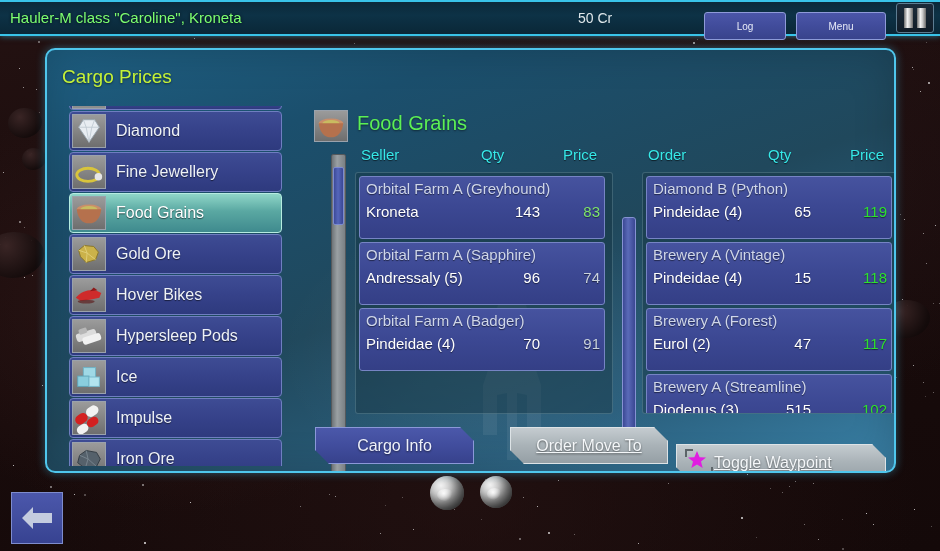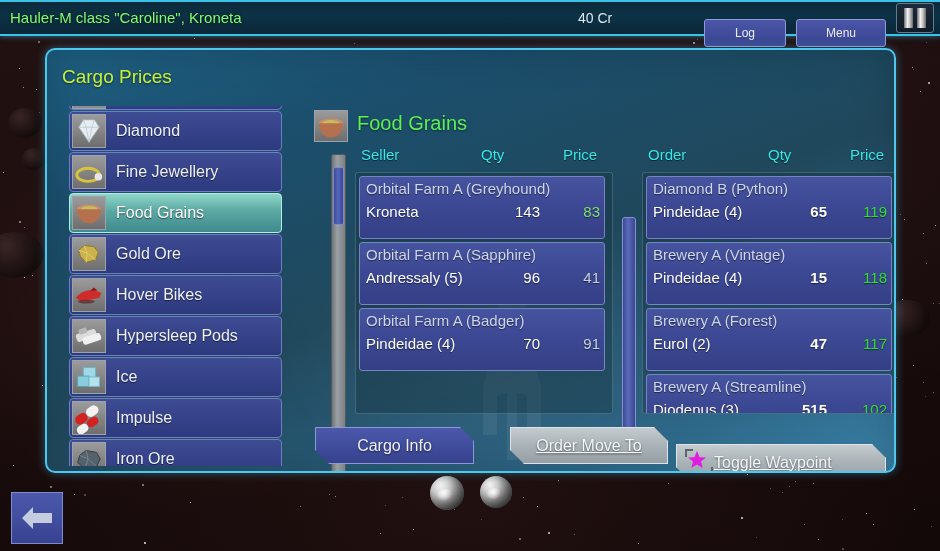--- a/index.html
+++ b/index.html
@@ -57,25 +57,25 @@
   #ship-title {
     color: #7dff70; font-size: 15px; padding-left: 10px;
     text-shadow: 0 0 3px rgba(0,0,0,.8);
     white-space: nowrap;
   }
   #credits {
     position: absolute; left: 578px; top: 10px;
     color: #dfe7ea; font-size: 14px;
   }
   .topbtn {
-    position: absolute; top: 19px; height: 28px;
+    position: absolute; top: 12px; height: 28px;
     background: linear-gradient(180deg, #4b56a8 0%, #414c9b 50%, #39438c 100%);
     border: 1px solid #8f9ad8;
     border-radius: 3px;
-    color: #e8ecf8; font-size: 12px;
+    color: #e8ecf8; font-size: 10px;
     display: flex; align-items: center; justify-content: center;
     cursor: pointer;
   }
   #btn-log { left: 704px; width: 82px; }
   #btn-menu { left: 796px; width: 90px; }
   #btn-pause {
     position: absolute; left: 896px; top: 3px; width: 38px; height: 30px;
     background: linear-gradient(180deg, #1b2b3a, #101c27);
     border: 1px solid #5d7d92; border-radius: 3px;
     display: flex; align-items: center; justify-content: center; gap: 4px;
@@ -211,21 +211,21 @@
   #seller-scroll {
     position: absolute; left: 575px; top: 167px; width: 14px; height: 244px;
     background: linear-gradient(90deg, #3b4894, #5a6ab8 42%, #3a4793);
     border: 1px solid #8592d2; border-radius: 3px; cursor: pointer;
   }
 
   
   #tbl-buyer { left: 595px; top: 96px; width: 280px; }
   #tbl-buyer .tbl-body { width: 258px; height: 242px; }
   #tbl-buyer .trow { width: 246px; }
-  #tbl-buyer .r-qty { left: 120px; width: 60px; font-weight: bold; }
+  #tbl-buyer .r-qty { left: 104px; width: 60px; }
   #tbl-buyer .r-price { left: 186px; width: 54px; }
 
   
   .actbtn {
     position: absolute; height: 37px;
     display: flex; align-items: center; justify-content: center;
     font-size: 16px; cursor: pointer;
     clip-path: polygon(0 0, calc(100% - 14px) 0, 100% 14px, 100% 100%, 14px 100%, 0 calc(100% - 14px));
     text-shadow: 0 1px 2px rgba(0,0,0,.55);
   }
@@ -583,21 +583,21 @@
   <div class="roid" style="left:-14px;top:232px;width:58px;height:46px;"></div>
   <div class="roid" style="left:8px;top:108px;width:34px;height:30px;"></div>
   <div class="roid" style="left:22px;top:148px;width:24px;height:22px;"></div>
   <div class="roid" style="left:884px;top:300px;width:46px;height:38px;"></div>
   <div class="planet-ball" style="left:430px;top:476px;width:34px;height:34px;"></div>
   <div class="planet-ball" style="left:480px;top:476px;width:32px;height:32px;"></div>
 </div>
 
 <div id="topbar">
   <div id="ship-title">Hauler-M class "Caroline", Kroneta</div>
-  <div id="credits">40 Cr</div>
+  <div id="credits">50 Cr</div>
   <div class="topbtn" id="btn-log">Log</div>
   <div class="topbtn" id="btn-menu">Menu</div>
   <div id="btn-pause">
     <div class="pbar"></div>
     <div class="pbar"></div>
   </div>
 </div>
 
 <div id="panel">
 
@@ -709,21 +709,21 @@
         <div class="trow">
           <div class="r-name">Orbital Farm A (Greyhound)</div>
           <div class="r-loc">Kroneta</div>
           <div class="r-qty">143</div>
           <div class="r-price" style="color: rgb(125, 227, 108);">83</div>
         </div>
         <div class="trow">
           <div class="r-name">Orbital Farm A (Sapphire)</div>
           <div class="r-loc">Andressaly (5)</div>
           <div class="r-qty">96</div>
-          <div class="r-price" style="color: rgb(201, 210, 221);">41</div>
+          <div class="r-price" style="color: rgb(201, 210, 221);">74</div>
         </div>
         <div class="trow">
           <div class="r-name">Orbital Farm A (Badger)</div>
           <div class="r-loc">Pindeidae (4)</div>
           <div class="r-qty">70</div>
           <div class="r-price" style="color: rgb(201, 210, 221);">91</div>
         </div>
       </div>
   </div>
   <div id="seller-scroll"></div>

